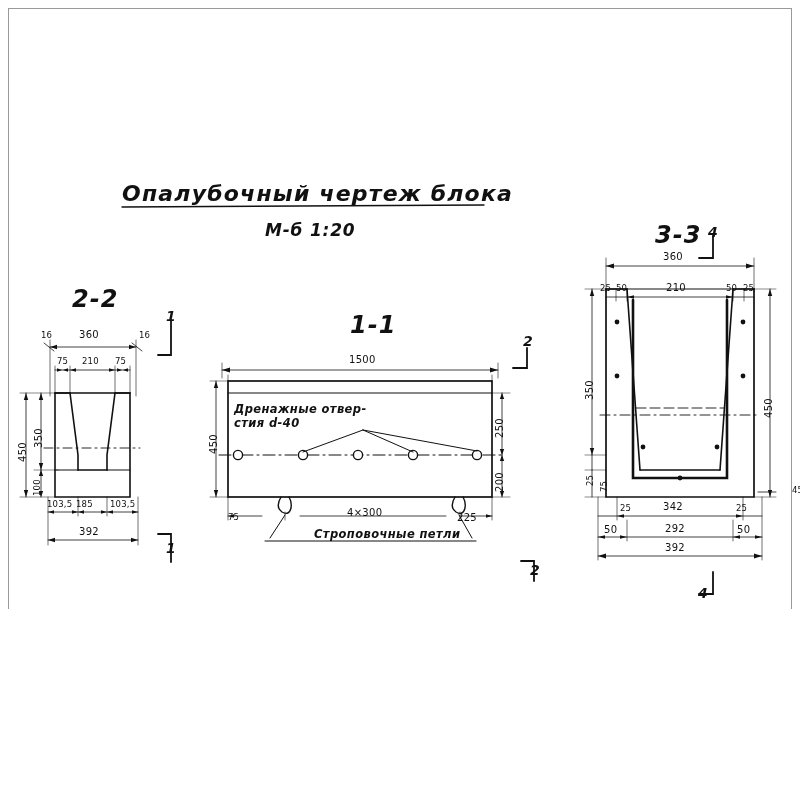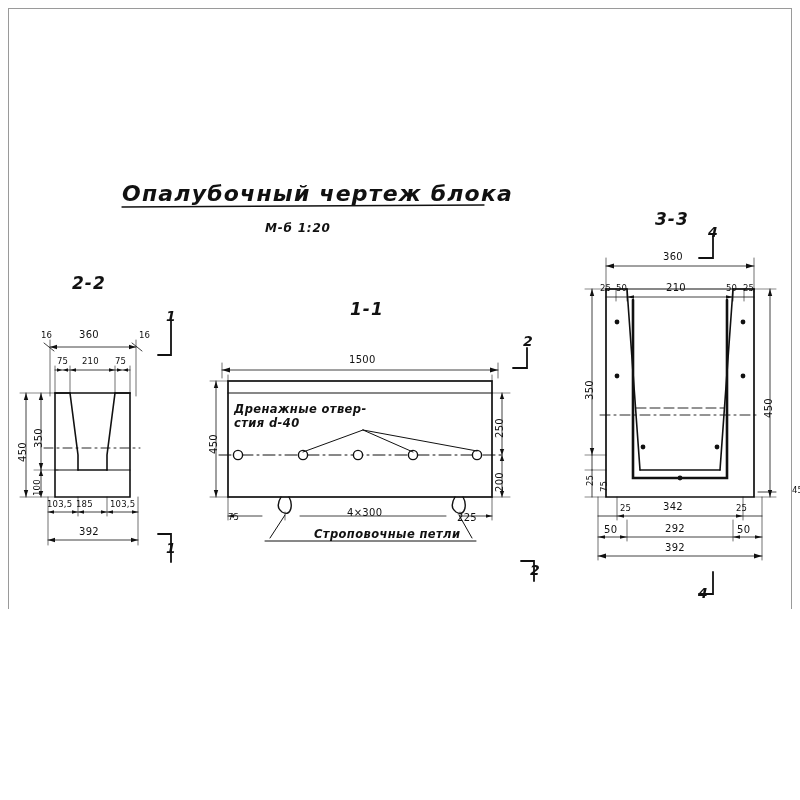--- a/index.html
+++ b/index.html
@@ -41,38 +41,39 @@
   }
   .dim {
     font-size: 10px;
     letter-spacing: 0.3px;
   }
   .dim-sm {
     font-size: 8.5px;
     letter-spacing: 0.2px;
   }
   .viewname {
-    font-size: 17px;
+    font-size: 24px;
     font-style: italic;
     font-weight: bold;
     letter-spacing: 1px;
+    margin-top: 12px;
   }
   .secmark {
     font-size: 14px;
     font-style: italic;
     font-weight: bold;
   }
   .title {
     font-size: 22px;
     font-style: italic;
     font-weight: bold;
     letter-spacing: 1.2px;
   }
   .subtitle {
-    font-size: 12px;
+    font-size: 17px;
     font-style: italic;
     font-weight: bold;
     letter-spacing: 0.8px;
   }
   .note {
     font-size: 11.5px;
     font-style: italic;
     font-weight: bold;
     letter-spacing: 0.4px;
   }

